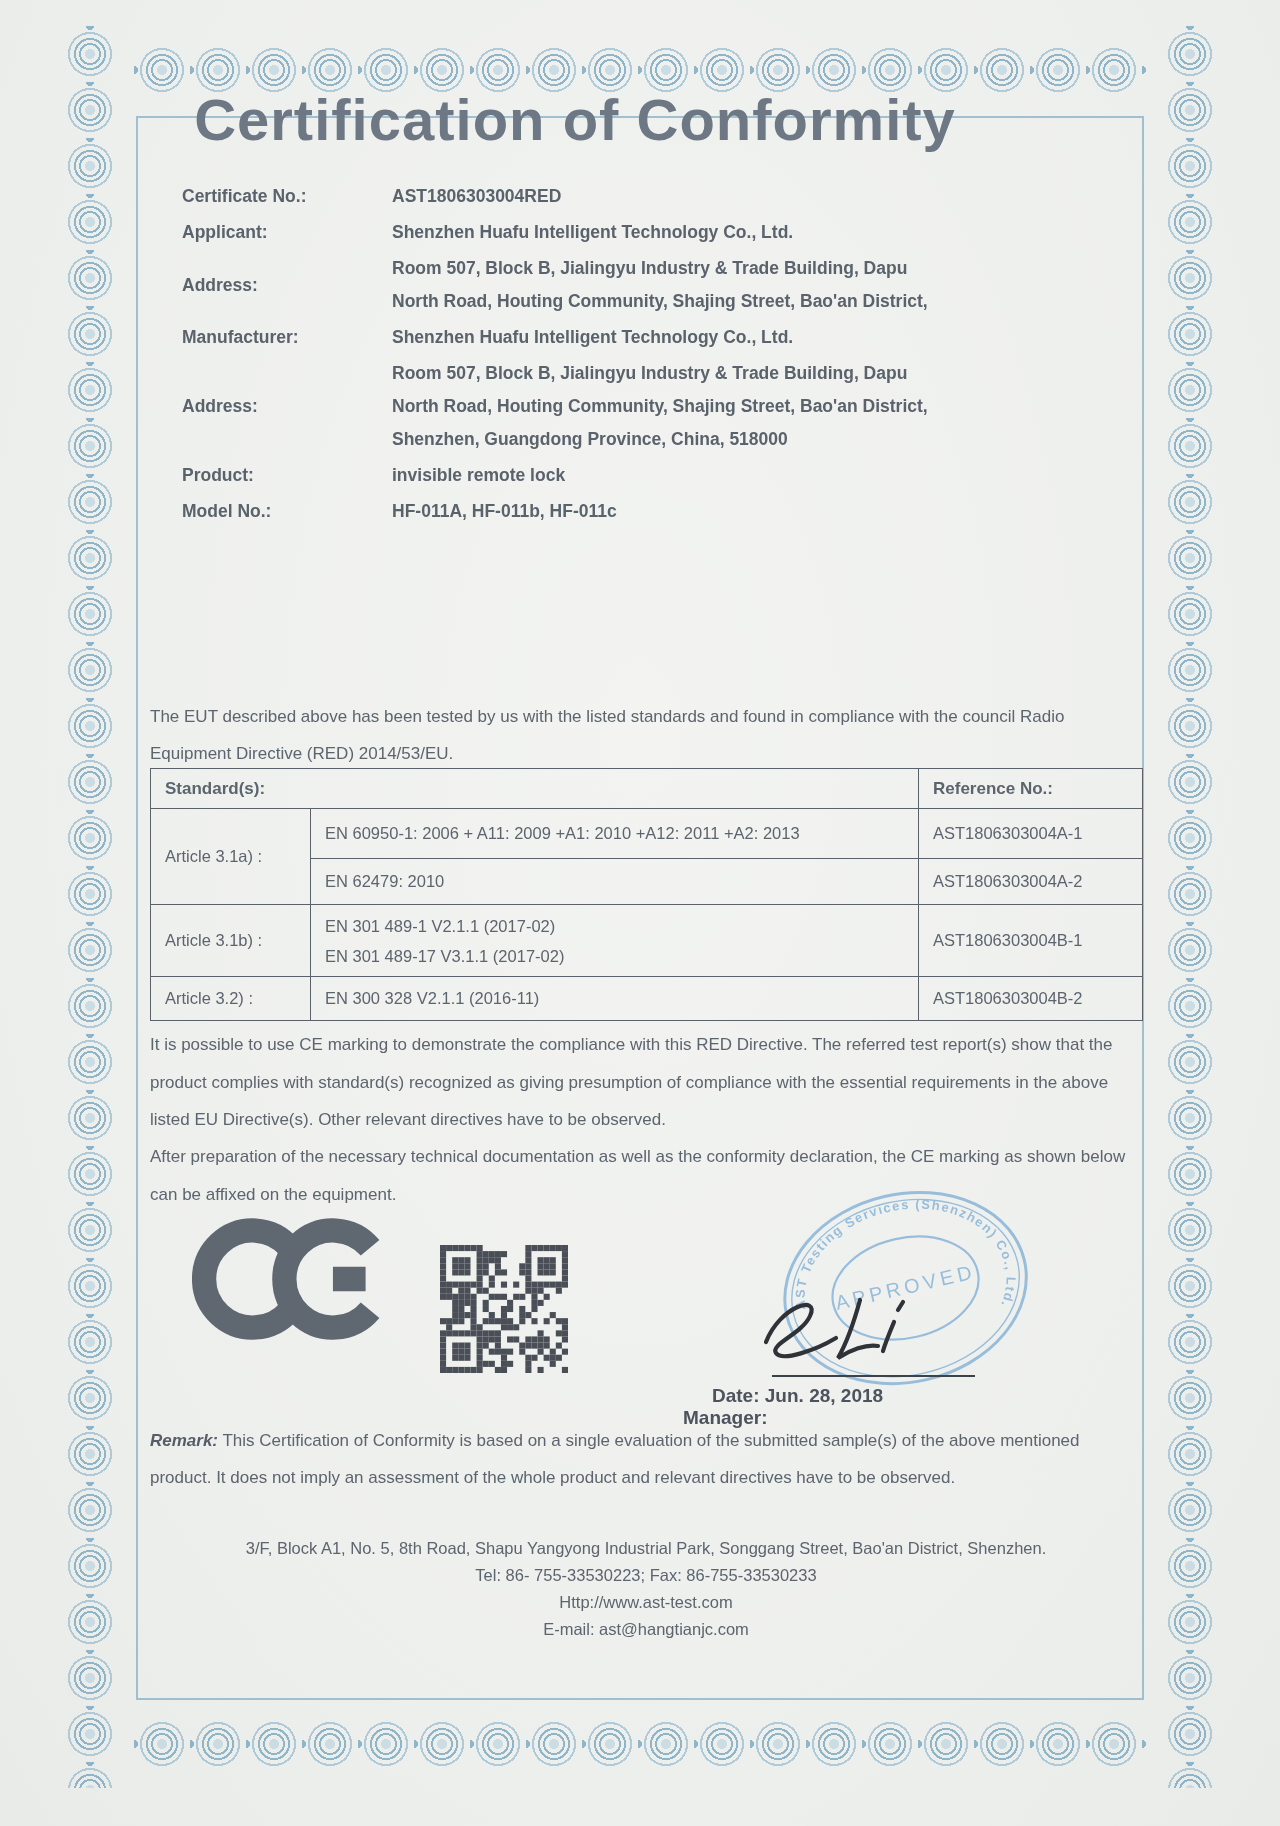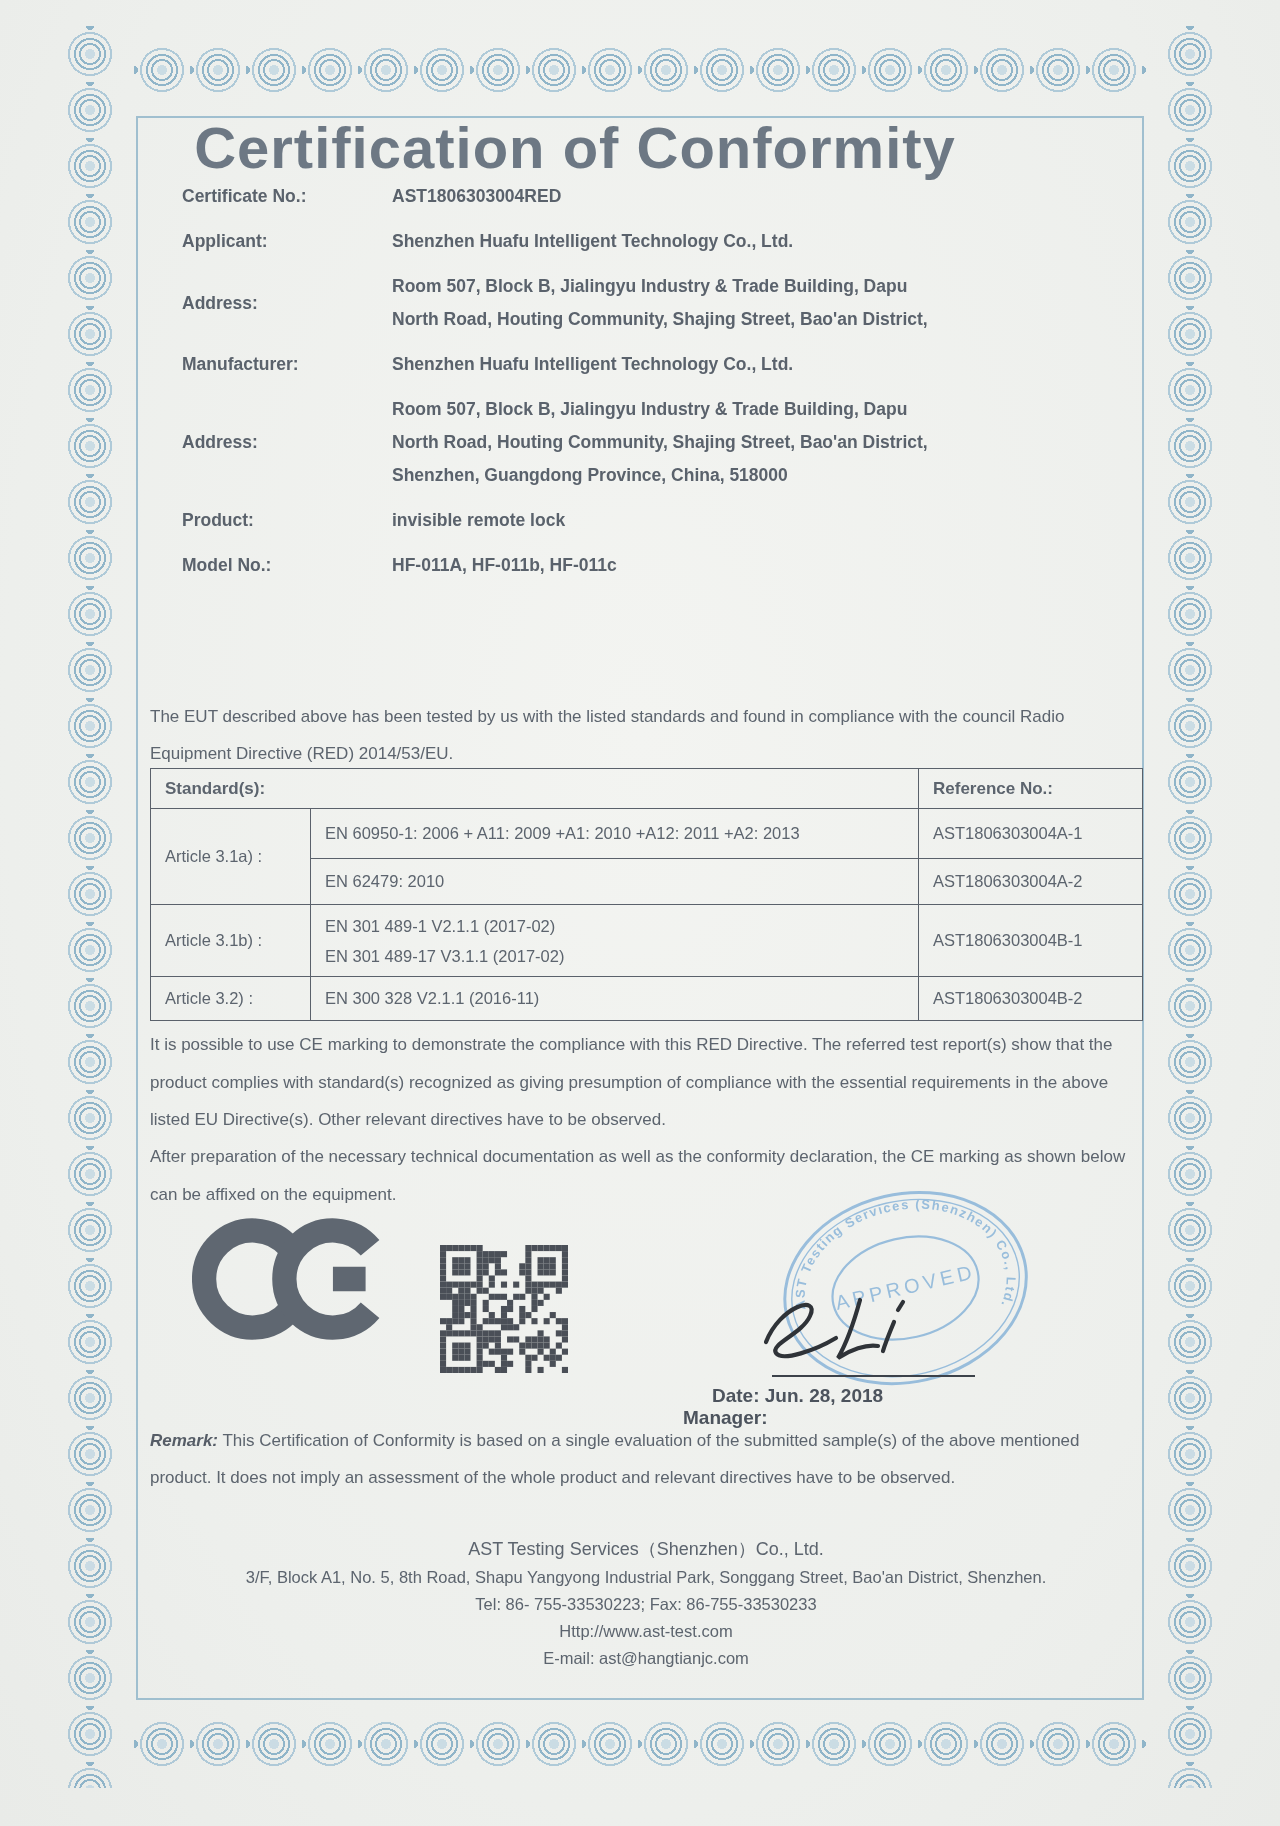--- a/index.html
+++ b/index.html
@@ -24,24 +24,24 @@
       radial-gradient(circle at 44px 0px, #86afc6 0 4px, rgba(0,0,0,0) 4px);
     background-size:88px 56px;}
   .frame-left{left:46px;}
   .frame-right{right:46px;}
   .frame-inner-line{position:absolute;left:136px;top:116px;right:136px;bottom:126px;
     border:2px solid rgba(134,175,198,.75);pointer-events:none;}
 
   
   .doc{position:absolute;left:0;top:0;width:100%;height:100%;color:#5a626c;}
   .title{position:absolute;left:140px;top:86px;width:870px;text-align:center;
-    font-size:58px;font-weight:bold;color:#6d7884;letter-spacing:1px;margin-top:28px;}
+    font-size:58px;font-weight:bold;color:#6d7884;letter-spacing:1px;}
 
   
-  .fields{position:absolute;left:150px;top:180px;width:990px;display:flex;flex-direction:column;row-gap:12px;}
+  .fields{position:absolute;left:150px;top:180px;width:990px;display:flex;flex-direction:column;row-gap:3px;}
   .frow{display:grid;grid-template-columns:242px 1fr;}
   .frow .lbl{padding-left:32px;font-weight:bold;font-size:17.5px;align-self:center;}
   .frow .vals{font-weight:bold;font-size:17.5px;line-height:33px;}
 
   .para{position:absolute;left:150px;width:992px;font-size:17px;line-height:37px;color:#5c646e;}
   .intro{top:698px;}
 
   
   table.stds{position:absolute;left:150px;top:768px;width:992px;border-collapse:collapse;table-layout:fixed;
     font-size:16.5px;color:#5c646e;}
@@ -457,21 +457,20 @@
       </svg>
     </div>
 
     <div class="manager-line">Manager:</div>
     <div class="manager-underline"></div>
     <div class="date-line"><span>Date:</span> <span>Jun. 28, 2018</span></div>
 
     <div class="remark"><b>Remark:</b><span> This Certification of Conformity is based on a single evaluation of the submitted sample(s) of the above mentioned product. It does not imply an assessment of the whole product and relevant directives have to be observed.</span></div>
 
     <div class="footer">
-      <div class="f1">AST Testing Services（Shenzhen）Co., Ltd.</div>
       <div class="fl">3/F, Block A1, No. 5, 8th Road, Shapu Yangyong Industrial Park, Songgang Street, Bao'an District, Shenzhen.</div>
       <div class="fl">Tel: 86- 755-33530223; Fax: 86-755-33530233</div>
       <div class="fl">Http://www.ast-test.com</div>
       <div class="fl">E-mail: ast@hangtianjc.com</div>
     </div>
 
   </div>
 </div>
 
 </body></html>

